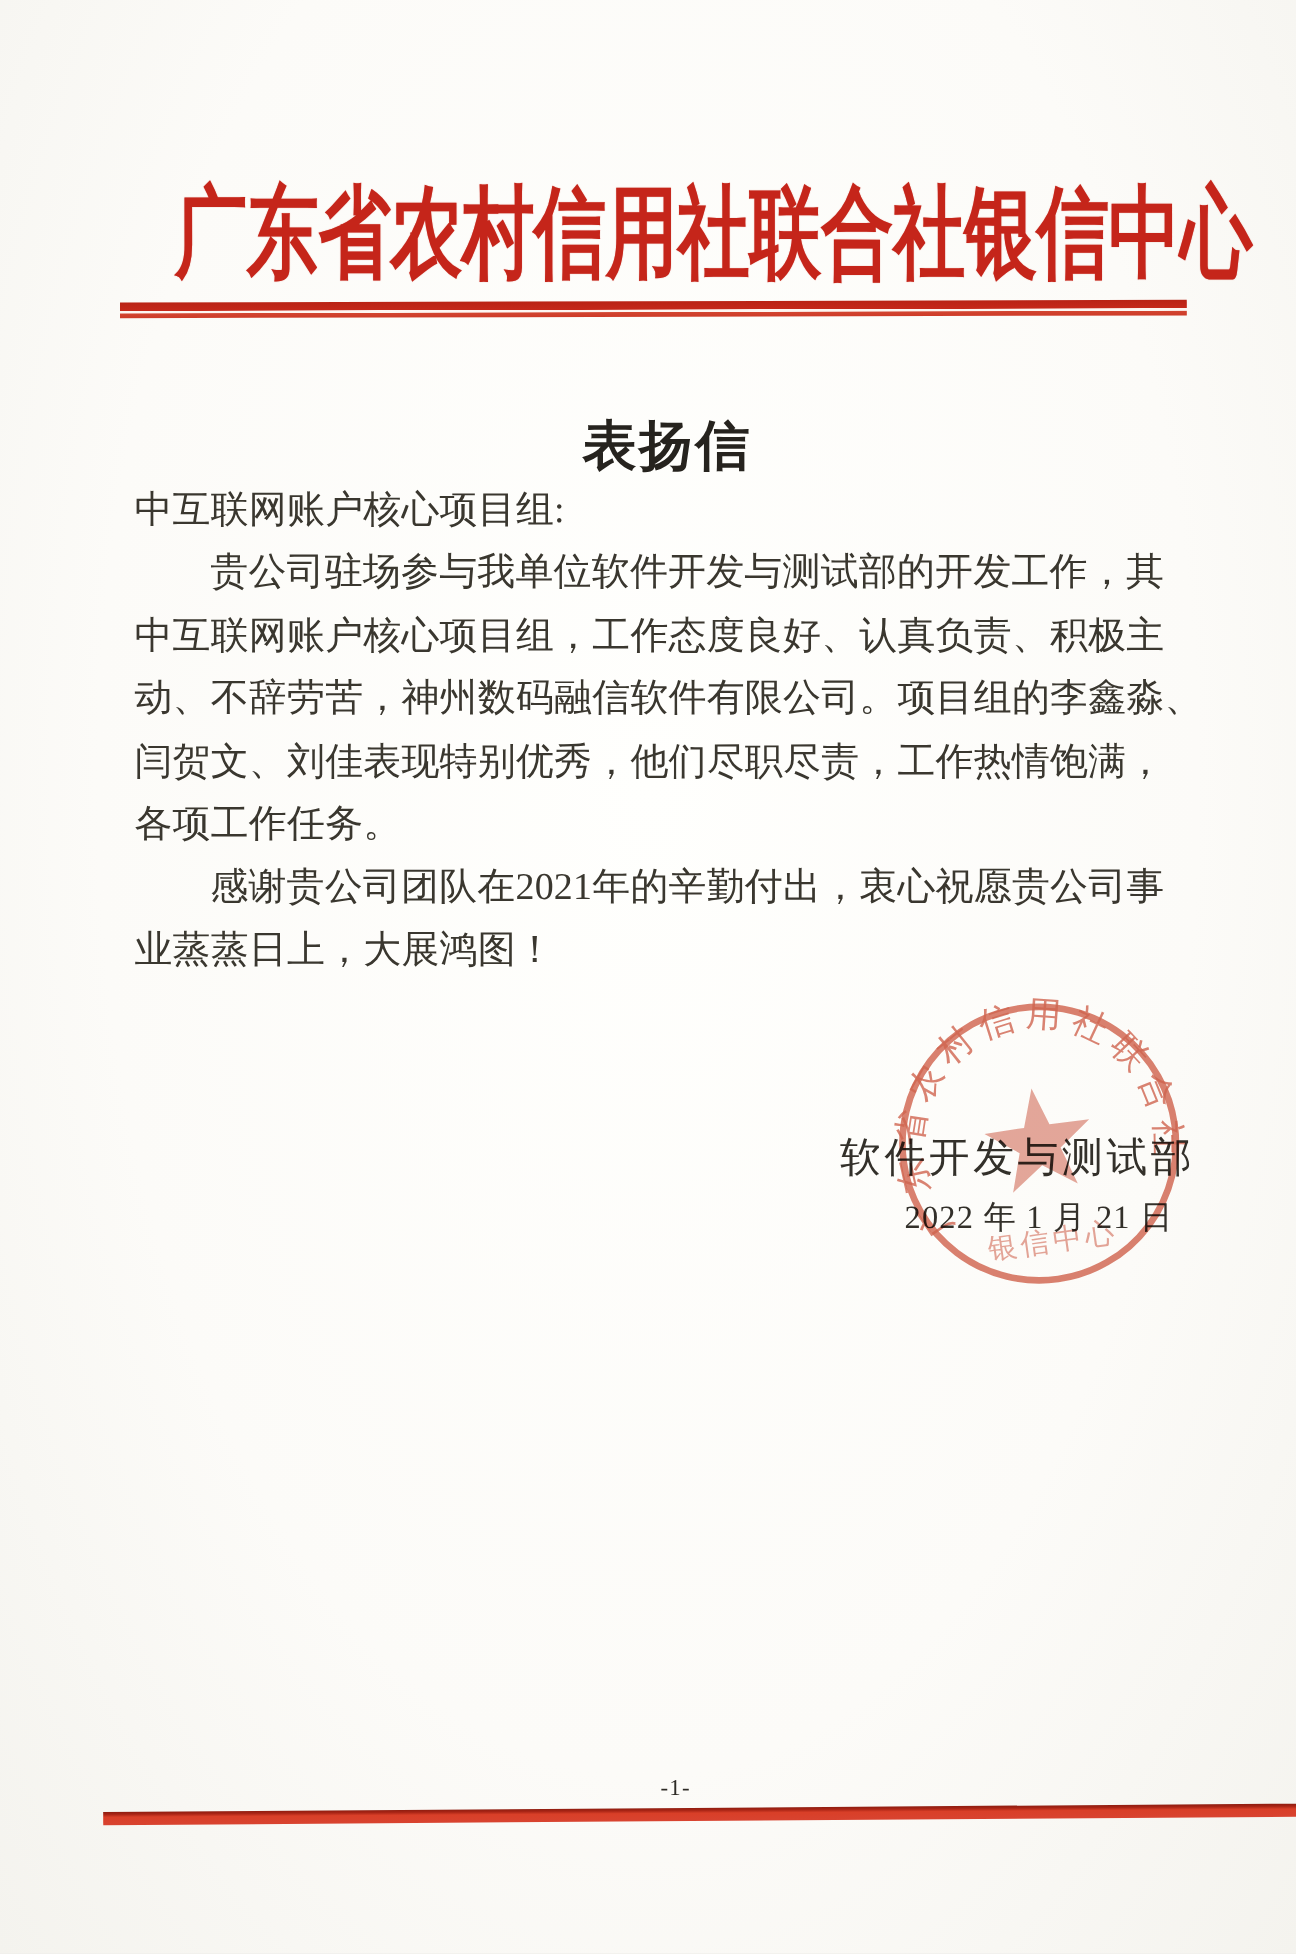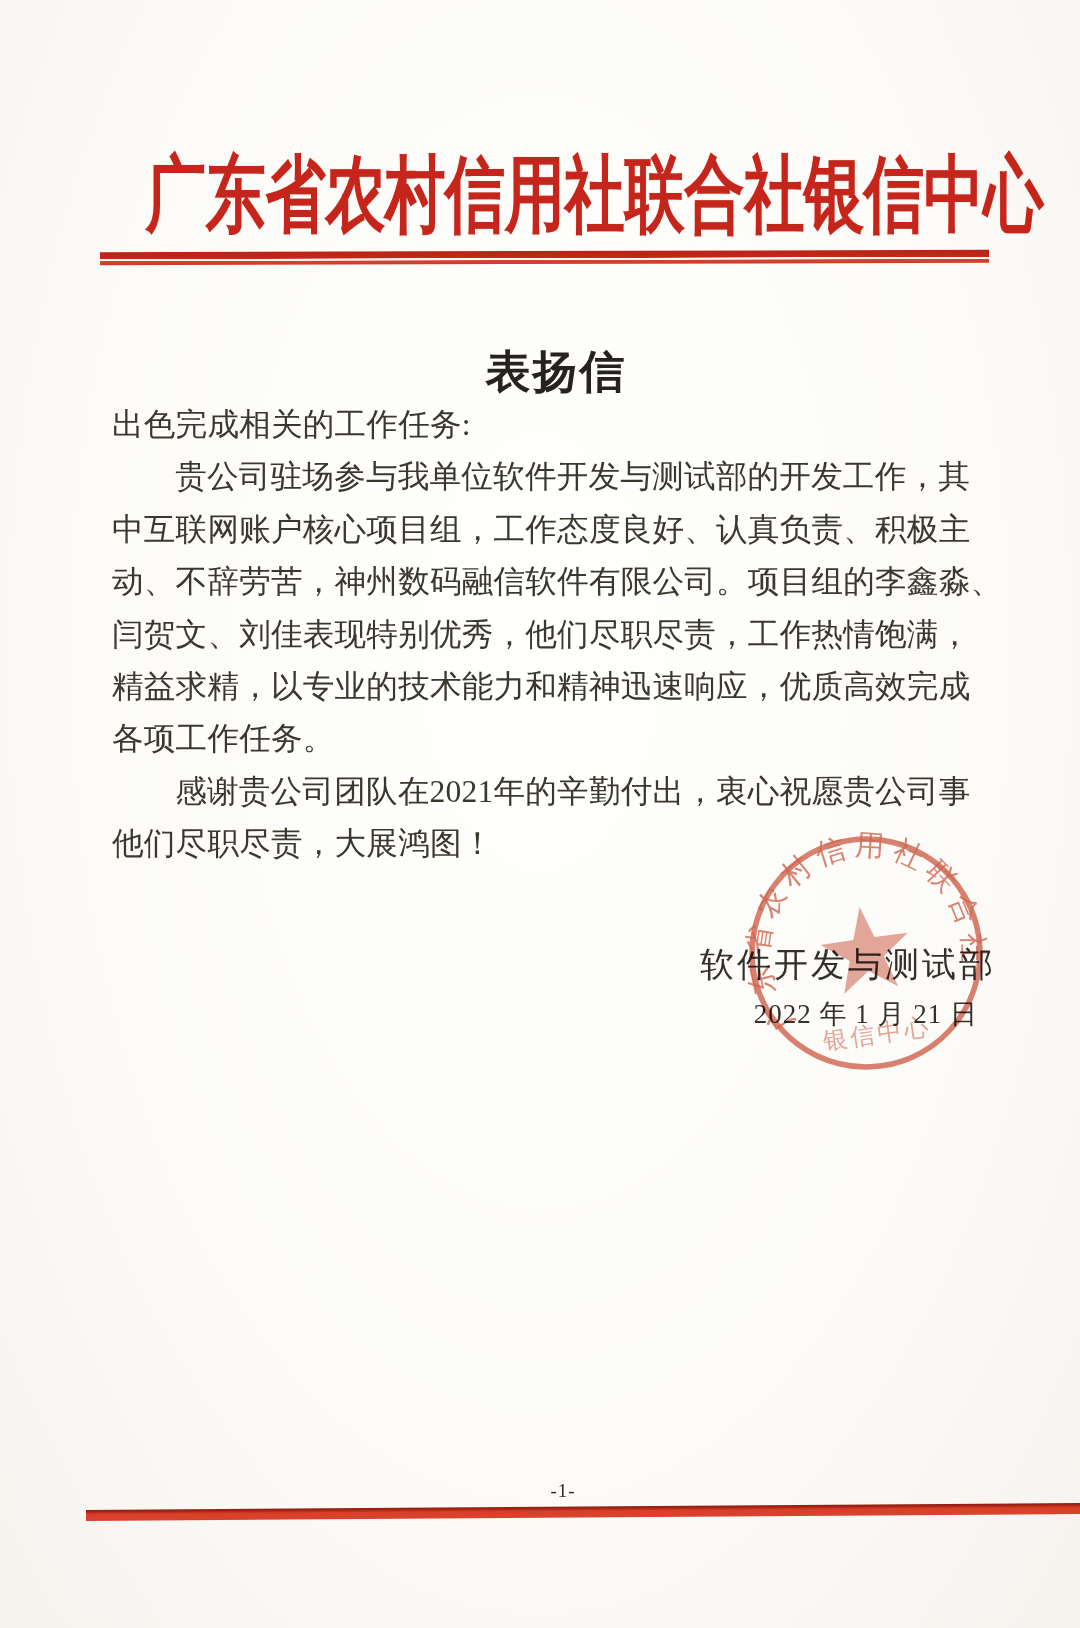--- a/index.html
+++ b/index.html
@@ -117,29 +117,28 @@
 
 <div class="page">
 
   <h1 class="letterhead">广东省农村信用社联合社银信中心</h1>
 
   <div class="header-rule"></div>
 
   <h2 class="doc-title">表扬信</h2>
 
   <main class="body">
-    <p class="line">出色完成相关的工作任务:</p>
+    <p class="line">中互联网账户核心项目组:</p>
     <p class="line indent">贵公司驻场参与我单位软件开发与测试部的开发工作，其</p>
     <p class="line">中互联网账户核心项目组，工作态度良好、认真负责、积极主</p>
     <p class="line">动、不辞劳苦，神州数码融信软件有限公司。项目组的李鑫淼、</p>
     <p class="line">闫贺文、刘佳表现特别优秀，他们尽职尽责，工作热情饱满，</p>
-    <p class="line">精益求精，以专业的技术能力和精神迅速响应，优质高效完成</p>
     <p class="line">各项工作任务。</p>
     <p class="line indent">感谢贵公司团队在2021年的辛勤付出，衷心祝愿贵公司事</p>
-    <p class="line">他们尽职尽责，大展鸿图！</p>
+    <p class="line">业蒸蒸日上，大展鸿图！</p>
   </main>
 
   <div class="signature">软件开发与测试部</div>
 
   <div class="date">2022 年 1 月 21 日</div>
 
   <div class="seal">
     <svg viewBox="0 0 242 242">
       <circle cx="121" cy="121" r="113" fill="none" stroke="#cc5038" stroke-width="5.5" stroke-opacity="0.82"></circle>
       <polygon points="121,75 131.6,106.4 164.7,106.8 138.1,126.6 148,158.2 121,139 94,158.2 103.9,126.6 77.3,106.8 110.4,106.4" fill="#d0604a" fill-opacity="0.62"></polygon>

